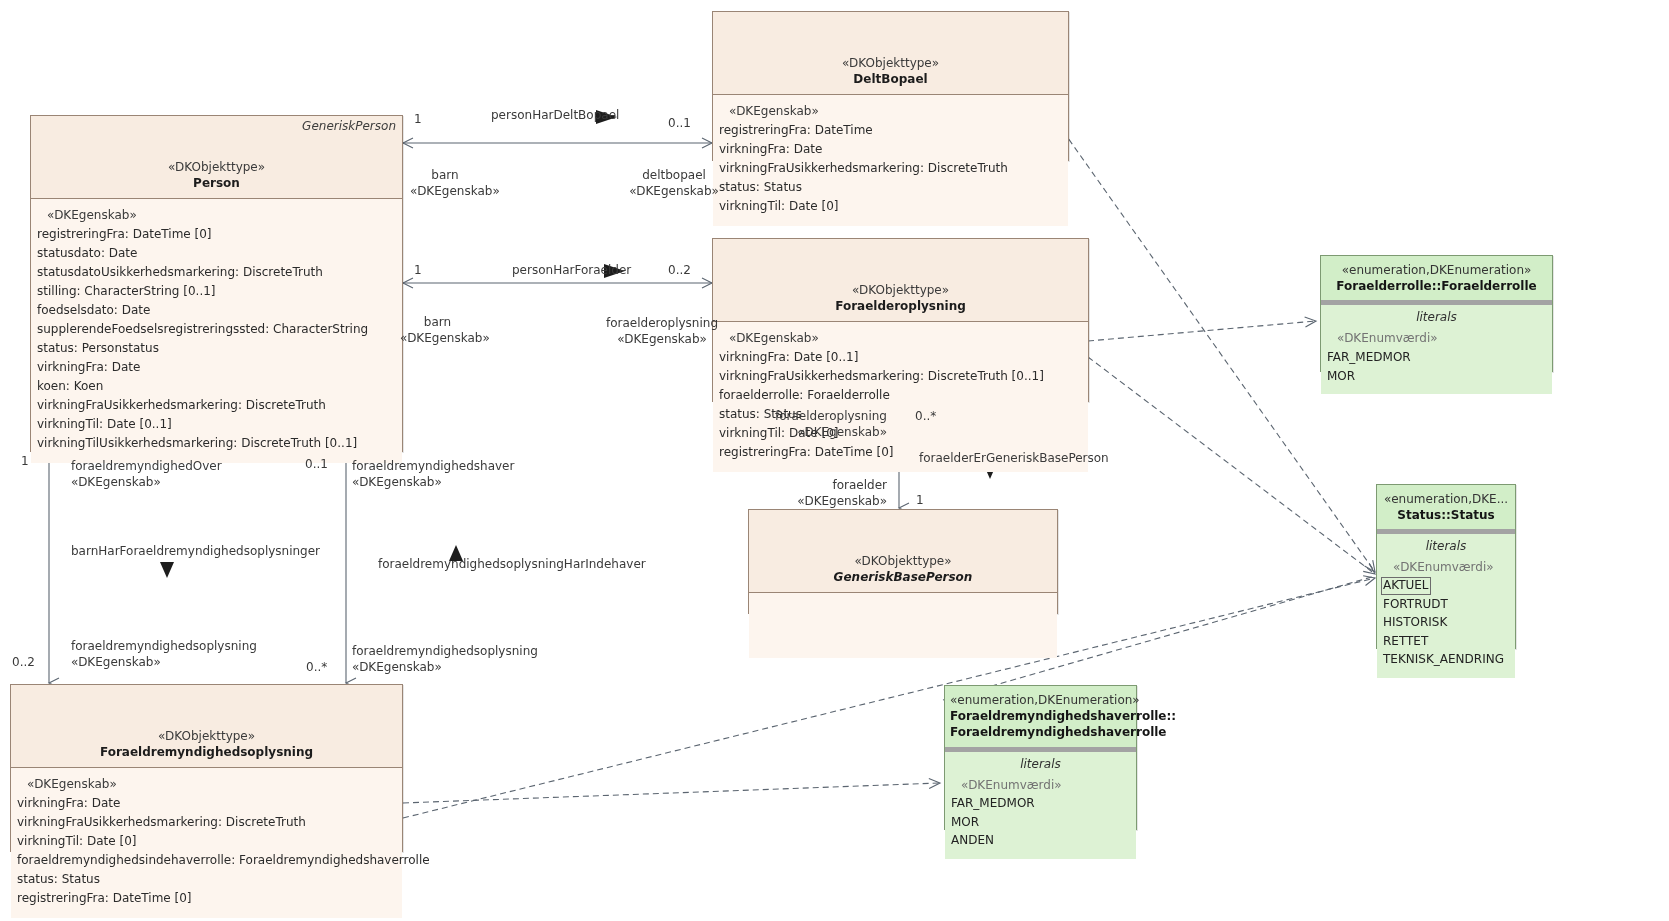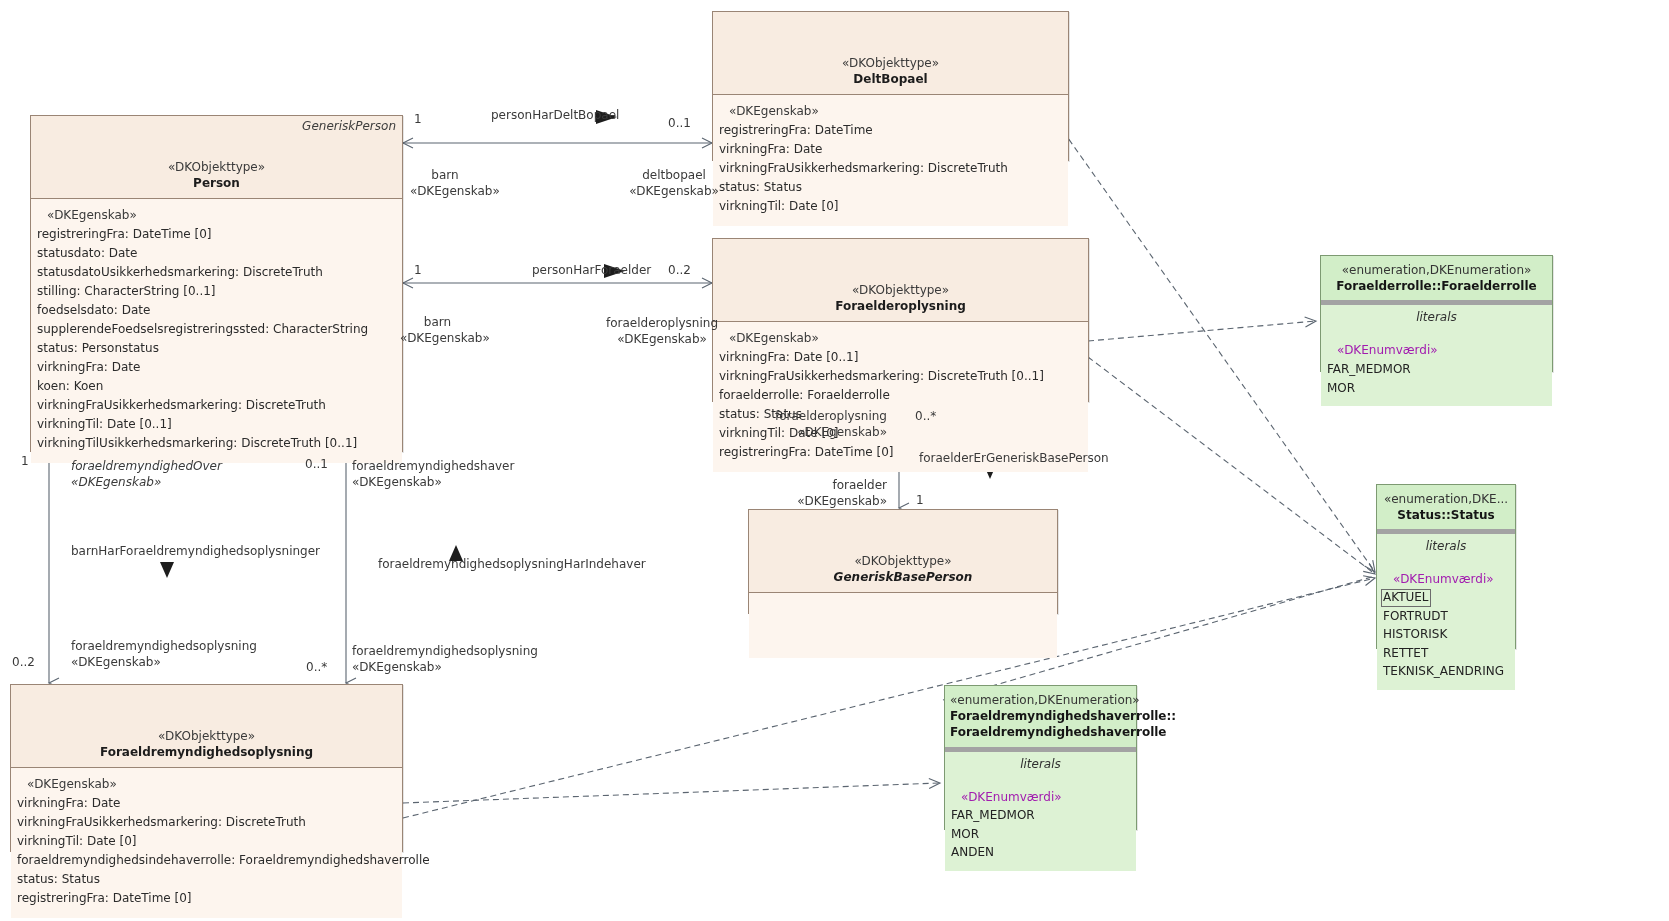--- a/index.html
+++ b/index.html
@@ -119,23 +119,22 @@
     padding: 5px 0 3px 0;
     background: #ddf2d4;
   }
   .uml-enum .compartment {
     padding: 2px 6px 9px 6px;
     background: #ddf2d4;
   }
   .uml-enum .grp {
     display: block;
     padding-left: 10px;
-    color: #a21caf;
+    color: #737373;
     line-height: 1.55;
-    margin-top: 12px;
   }
   .uml-enum .lit {
     display: block;
     color: #222222;
     line-height: 1.55;
     white-space: nowrap;
   }
   .uml-enum .lit.first-sel {
     display: inline-block;
     border: 1px solid #6c6c6c;
@@ -347,21 +346,21 @@
   <div class="lbl center" style="left:410px; top:152px; width:70px;">
     <span>barn</span><br>
     <span>«DKEgenskab»</span>
   </div>
   <div class="lbl center" style="left:629px; top:152px; width:90px;">
     <span>deltbopael</span><br>
     <span>«DKEgenskab»</span>
   </div>
 
   <div class="mult" style="left:414px; top:263px;">1</div>
-  <div class="lbl" style="left:532px; top:263px;">personHarForaelder</div>
+  <div class="lbl" style="left:512px; top:263px;">personHarForaelder</div>
   <div class="mult" style="left:668px; top:263px;">0..2</div>
   <div class="lbl center" style="left:400px; top:299px; width:75px;">
     <span>barn</span><br>
     <span>«DKEgenskab»</span>
   </div>
   <div class="lbl center" style="left:600px; top:300px; width:124px;">
     <span>foraelderoplysning</span><br>
     <span>«DKEgenskab»</span>
   </div>
 
@@ -371,21 +370,21 @@
   </div>
   <div class="mult" style="left:915px; top:409px;">0..*</div>
   <div class="lbl" style="left:919px; top:451px;">foraelderErGeneriskBasePerson</div>
   <div class="lbl right" style="left:783px; top:478px; width:104px;">
     <span>foraelder</span><br>
     <span>«DKEgenskab»</span>
   </div>
   <div class="mult" style="left:916px; top:493px;">1</div>
 
   <div class="mult" style="left:21px; top:454px;">1</div>
-  <div class="lbl" style="left:71px; top:459px;font-style:italic;">
+  <div class="lbl" style="left:71px; top:459px;">
     <span>foraeldremyndighedOver</span><br>
     <span>«DKEgenskab»</span>
   </div>
   <div class="lbl" style="left:71px; top:544px;">barnHarForaeldremyndighedsoplysninger</div>
   <div class="lbl" style="left:71px; top:639px;">
     <span>foraeldremyndighedsoplysning</span><br>
     <span>«DKEgenskab»</span>
   </div>
   <div class="mult" style="left:12px; top:655px;">0..2</div>
 

